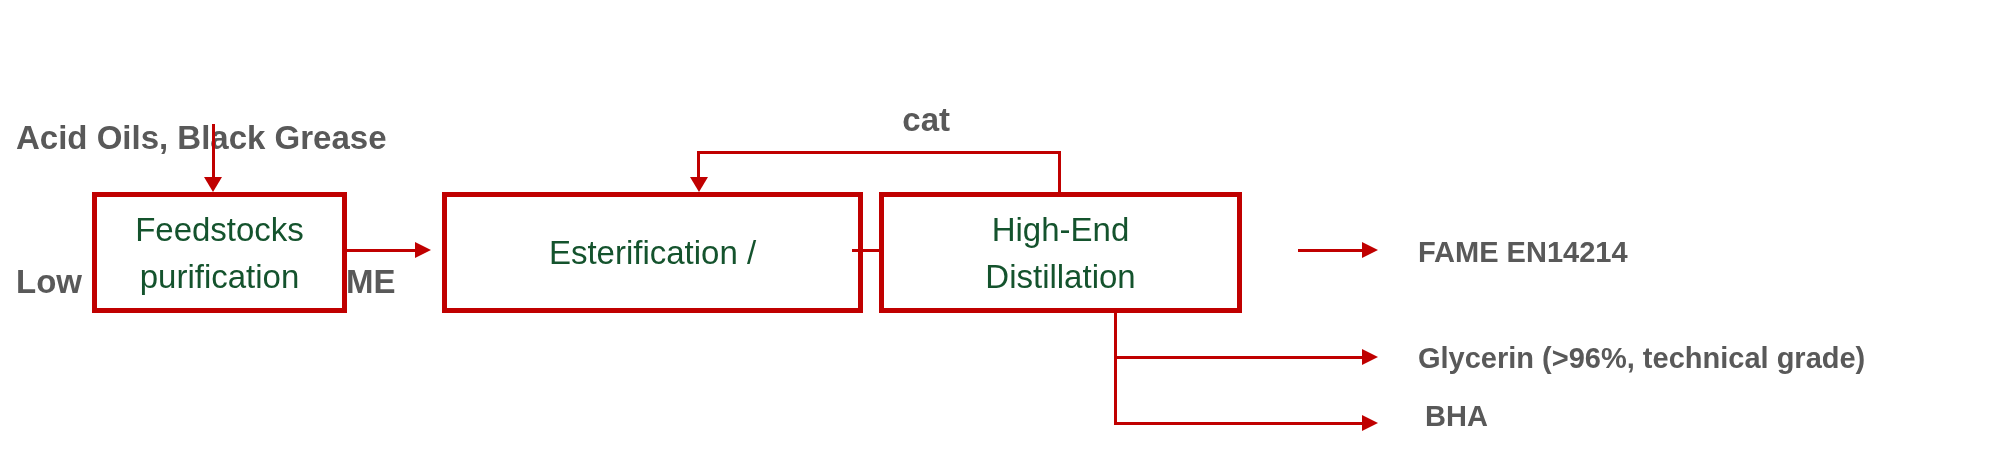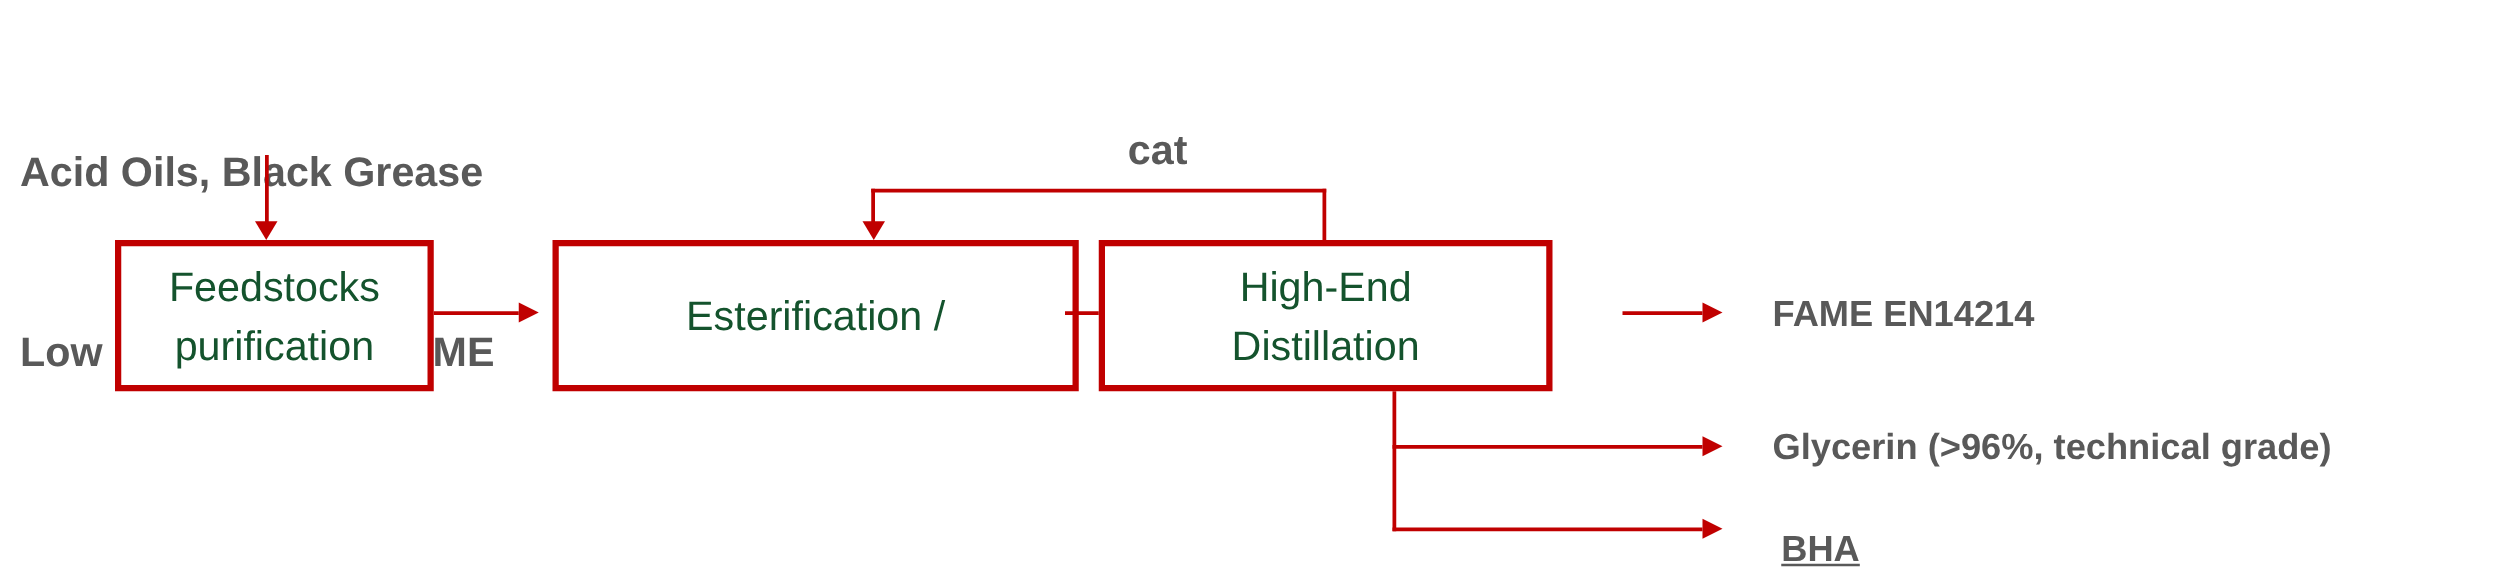--- a/index.html
+++ b/index.html
@@ -130,15 +130,15 @@
   <div class="out-label" style="left:1418px; top:232px;">FAME EN14214</div>
 
   <div class="vline" style="left:1114px; top:313px; height:112px;"></div>
 
   <div class="hline" style="left:1114px; top:356px; width:248px;"></div>
   <div class="head-right" style="left:1362px; top:349px;"></div>
   <div class="out-label" style="left:1418px; top:338px;">Glycerin (&gt;96%, technical grade)</div>
 
   <div class="hline" style="left:1114px; top:422px; width:248px;"></div>
   <div class="head-right" style="left:1362px; top:415px;"></div>
-  <div class="out-label" style="left:1425px; top:420px;text-decoration:underline;">BHA</div>
+  <div class="out-label" style="left:1425px; top:396px;">BHA</div>
 
 </div>
 
 </body></html>

